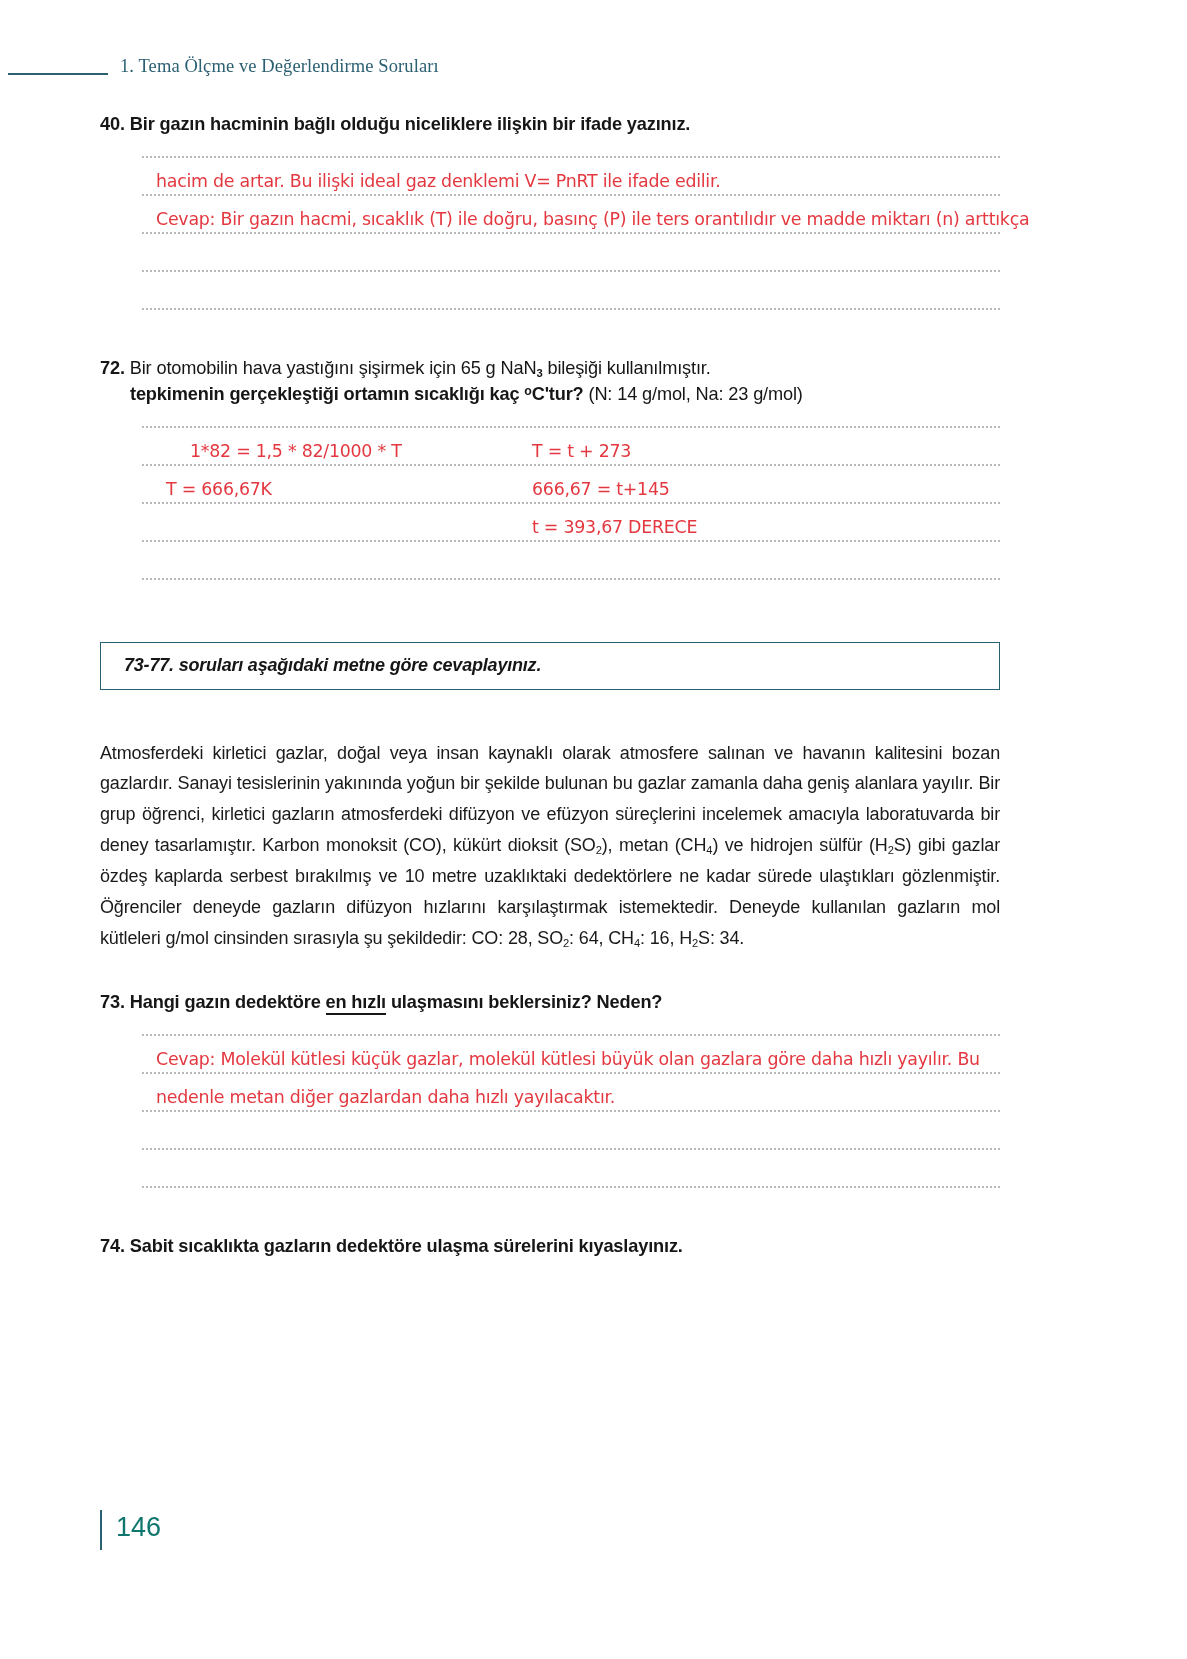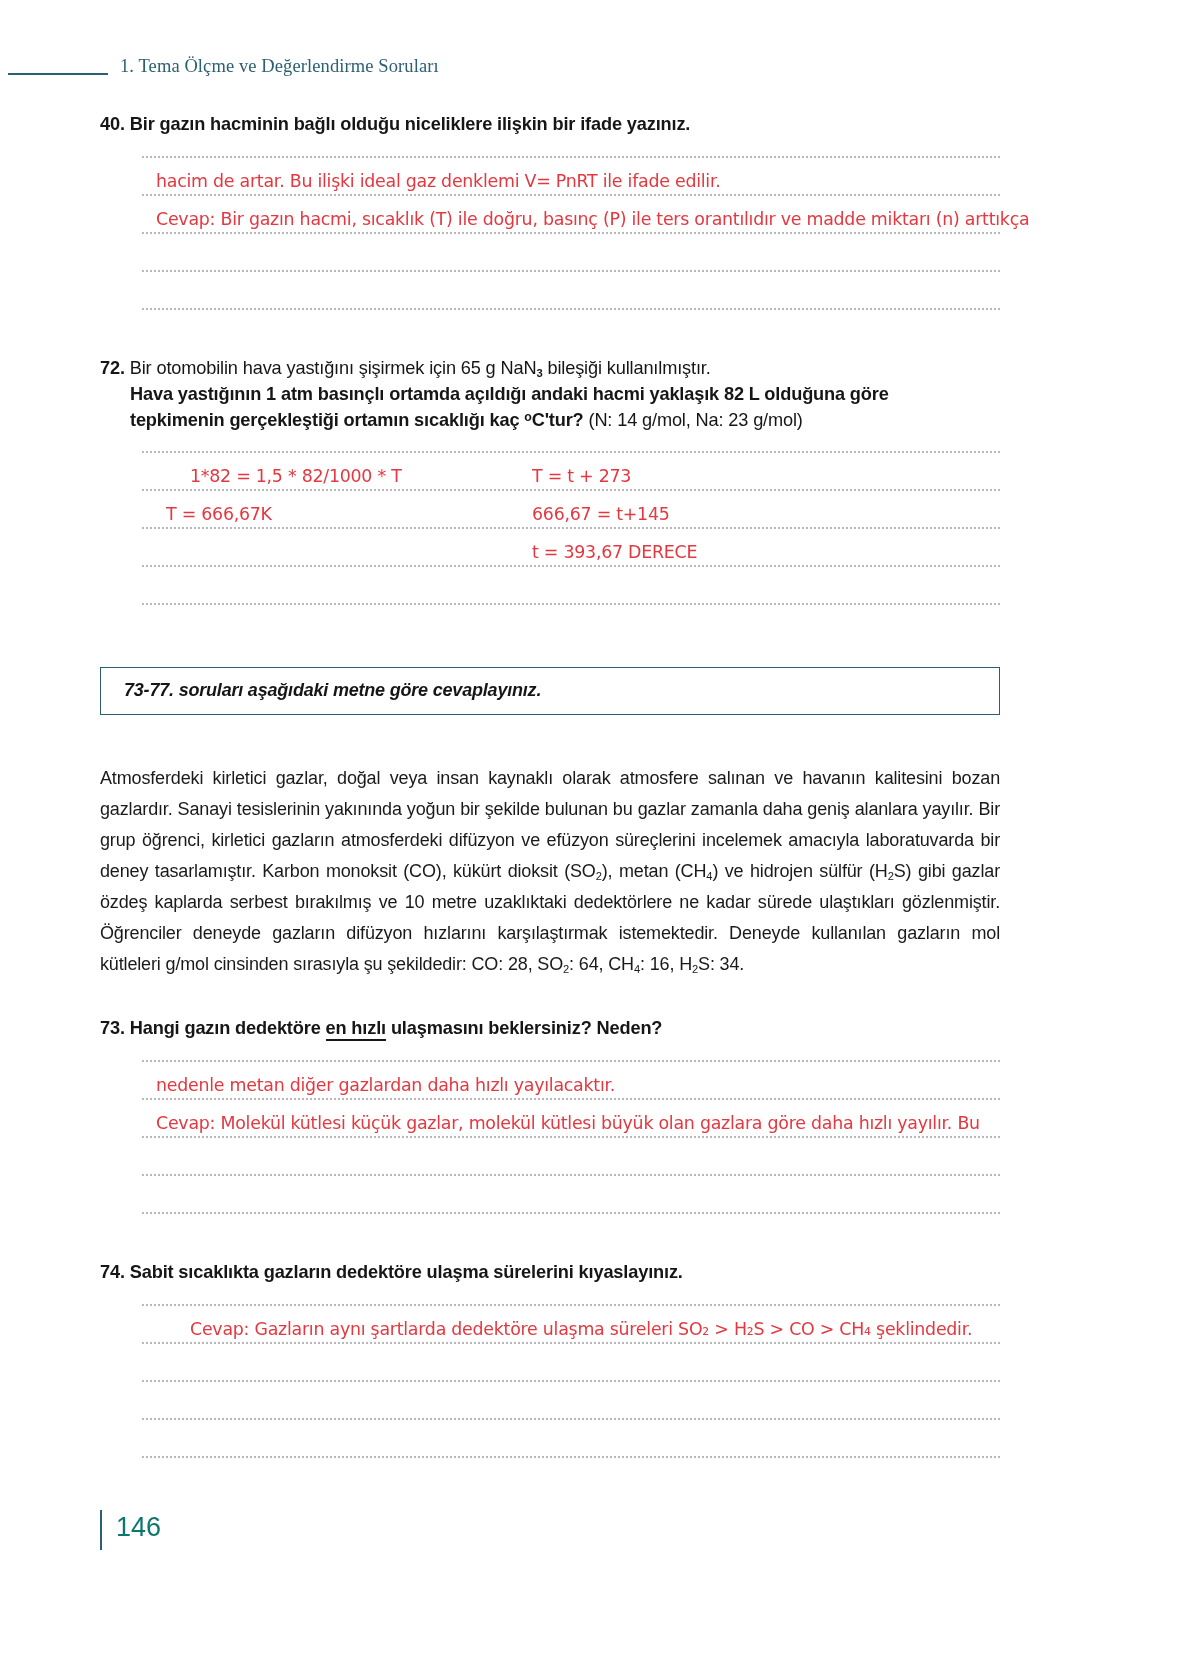--- a/index.html
+++ b/index.html
@@ -217,21 +217,20 @@
       <div class="ans-line">
         <span class="ans-text ind"></span>
       </div>
     </div>
 
     <div class="spacer-lg"></div>
 
     <div class="question">
       <span class="qnum">72.</span>
       <span class="q-reg">Bir otomobilin hava yastığını şişirmek için 65 g NaN</span><sub>3</sub><span class="q-reg"> bileşiği kullanılmıştır.</span>
-      <span class="q-indent">Hava yastığının 1 atm basınçlı ortamda açıldığı andaki hacmi yaklaşık 82 L olduğuna göre</span>
       <span class="q-indent"><span>tepkimenin gerçekleştiği ortamın sıcaklığı kaç </span><sup>o</sup><span>C'tur?</span><span class="q-reg"> (N: 14 g/mol, Na: 23 g/mol)</span></span>
     </div>
 
     <div class="spacer-sm"></div>
 
     <div class="answer-block">
       <div class="ans-line">
         <span class="ans-text ind2">1*82 = 1,5 * 82/1000 * T</span>
         <span class="ans-text col2">T = t + 273</span>
       </div>
@@ -263,56 +262,42 @@
 
     <div class="question">
       <span class="qnum">73.</span>
       <span>Hangi gazın dedektöre </span><span class="underlined">en hızlı</span><span> ulaşmasını beklersiniz? Neden?</span>
     </div>
 
     <div class="spacer-sm"></div>
 
     <div class="answer-block">
       <div class="ans-line">
+        <span class="ans-text ind">Cevap: Molekül kütlesi küçük gazlar, molekül kütlesi büyük olan gazlara göre daha hızlı yayılır. Bu</span>
+      </div>
+      <div class="ans-line">
         <span class="ans-text ind">nedenle metan diğer gazlardan daha hızlı yayılacaktır.</span>
-      </div>
-      <div class="ans-line">
-        <span class="ans-text ind">Cevap: Molekül kütlesi küçük gazlar, molekül kütlesi büyük olan gazlara göre daha hızlı yayılır. Bu</span>
       </div>
       <div class="ans-line">
         <span class="ans-text ind"></span>
       </div>
       <div class="ans-line">
         <span class="ans-text ind"></span>
       </div>
     </div>
 
     <div class="spacer-lg"></div>
 
     <div class="question">
       <span class="qnum">74.</span>
       <span>Sabit sıcaklıkta gazların dedektöre ulaşma sürelerini kıyaslayınız.</span>
     </div>
 
     <div class="spacer-sm"></div>
 
-    <div class="answer-block">
-      <div class="ans-line">
-        <span class="ans-text ind2">Cevap: Gazların aynı şartlarda dedektöre ulaşma süreleri SO₂ &gt; H₂S &gt; CO &gt; CH₄ şeklindedir.</span>
-      </div>
-      <div class="ans-line">
-        <span class="ans-text ind"></span>
-      </div>
-      <div class="ans-line">
-        <span class="ans-text ind"></span>
-      </div>
-      <div class="ans-line">
-        <span class="ans-text ind"></span>
-      </div>
-    </div>
 
   </div>
 
   <div class="footer">
     <div class="footer-bar"></div>
     <div class="footer-num">146</div>
   </div>
 
 </div>
 

